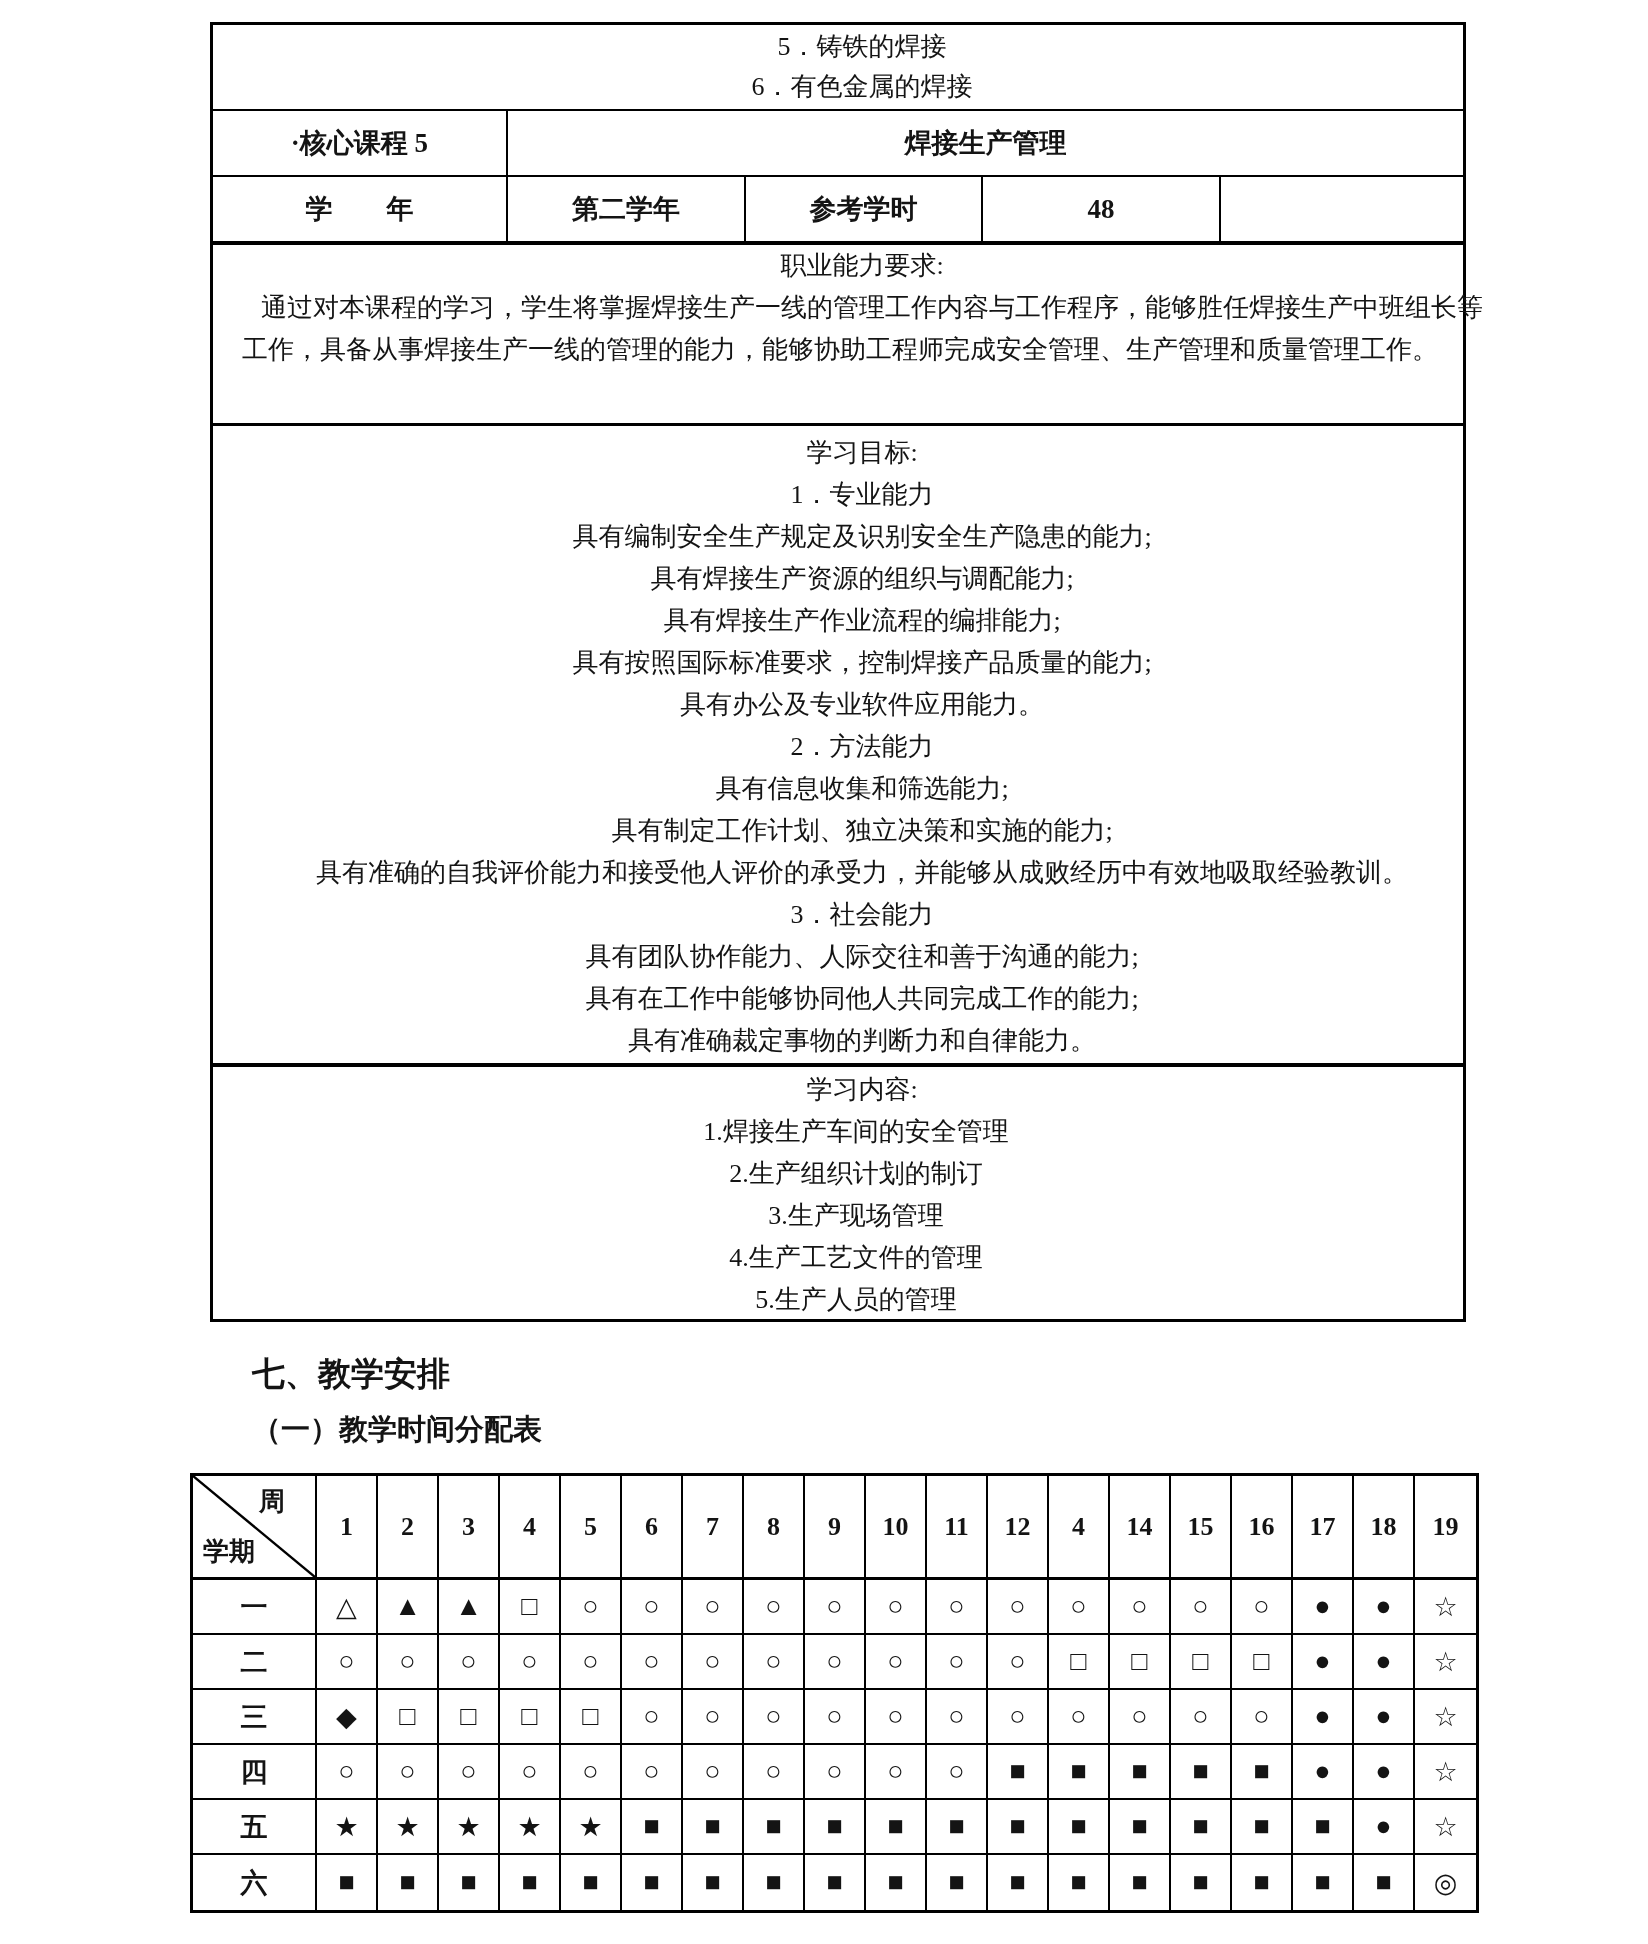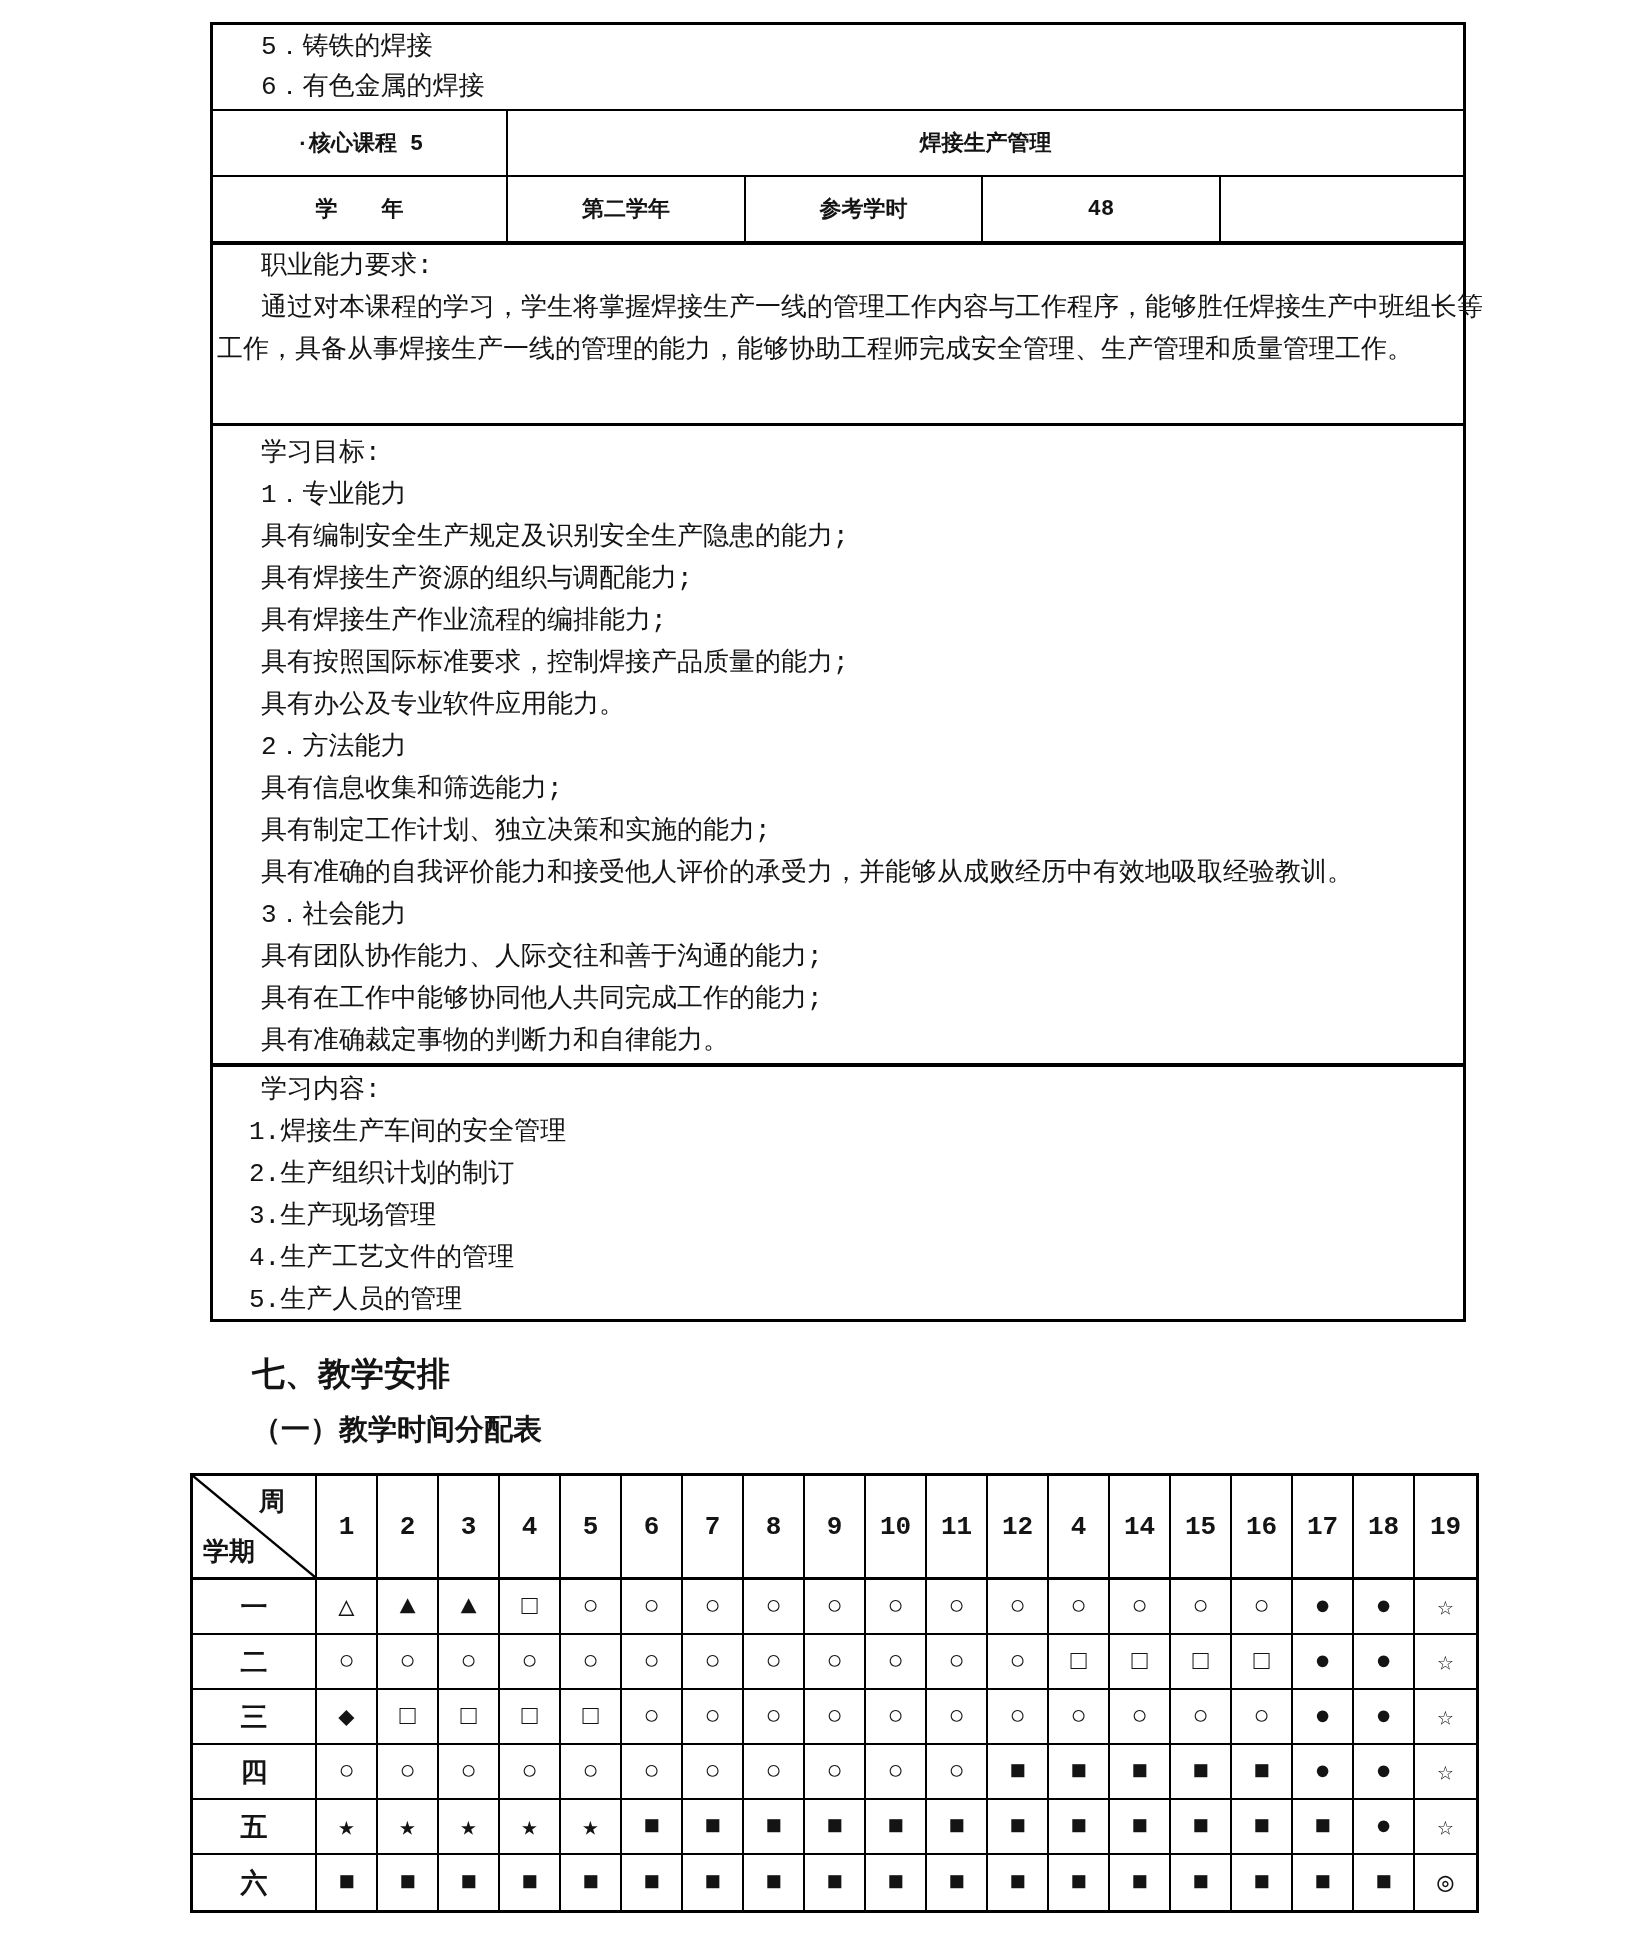--- a/index.html
+++ b/index.html
@@ -1,29 +1,29 @@
 <!DOCTYPE html>
 <html><head>
 <meta charset="utf-8">
 <style>
   html,body{margin:0;padding:0;}
   .page{position:relative;width:1568px;height:1944px;background:#ffffff;overflow:hidden;
-        font-family:Liberation Mono, monospace;color:#141414;}
+        font-family:Liberation Serif, serif;color:#141414;text-align:center;}
   
   .ctable{position:absolute;left:210px;top:22px;width:1250px;border:3px solid #000;background:#fff;}
   .row{box-sizing:border-box;}
   .cell-line{white-space:nowrap;font-size:26px;line-height:42px;}
   .lh40{line-height:40px;}
   .ind1{padding-left:48px;}
   .ind05{padding-left:36px;}
   .ind0{padding-left:4px;}
   .r-items{height:84px;padding-top:2px;}
   .r-head{height:66px;border-top:2px solid #000;display:grid;grid-template-columns:295px 1fr;}
   .r-year{height:66px;border-top:2px solid #000;display:grid;grid-template-columns:295px 238px 237px 238px 1fr;}
-  .cell{display:flex;align-items:center;justify-content:center;font-weight:bold;font-size:22px;
+  .cell{display:flex;align-items:center;justify-content:center;font-weight:bold;font-size:27px;
         border-right:2px solid #000;box-sizing:border-box;}
   .cell.last{border-right:none;}
   .r-req{height:182px;border-top:4px solid #000;}
   .r-goals{height:640px;border-top:3px solid #000;padding-top:6px;}
   .r-cont{height:256px;border-top:4px solid #000;padding-top:2px;}
   
   .h1{position:absolute;left:252px;top:1352px;font-size:33px;font-weight:bold;white-space:nowrap;}
   .h2{position:absolute;left:252px;top:1410px;font-size:29px;font-weight:bold;white-space:nowrap;}
   
   .sched{position:absolute;left:190px;top:1473px;border:3px solid #000;background:#fff;

